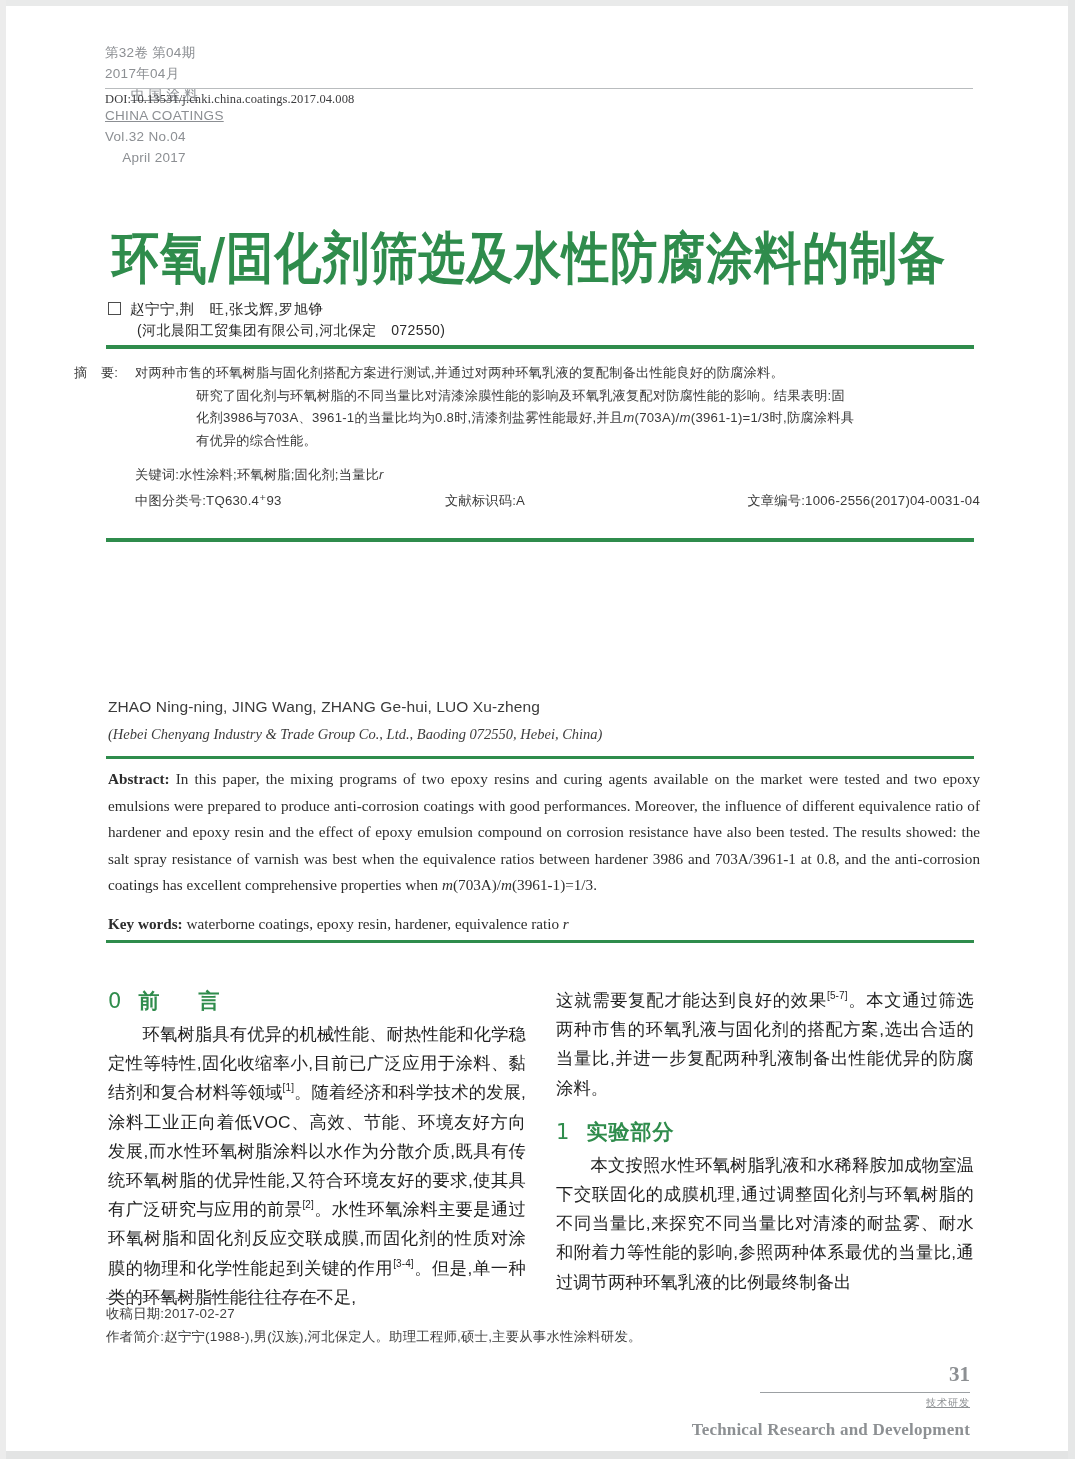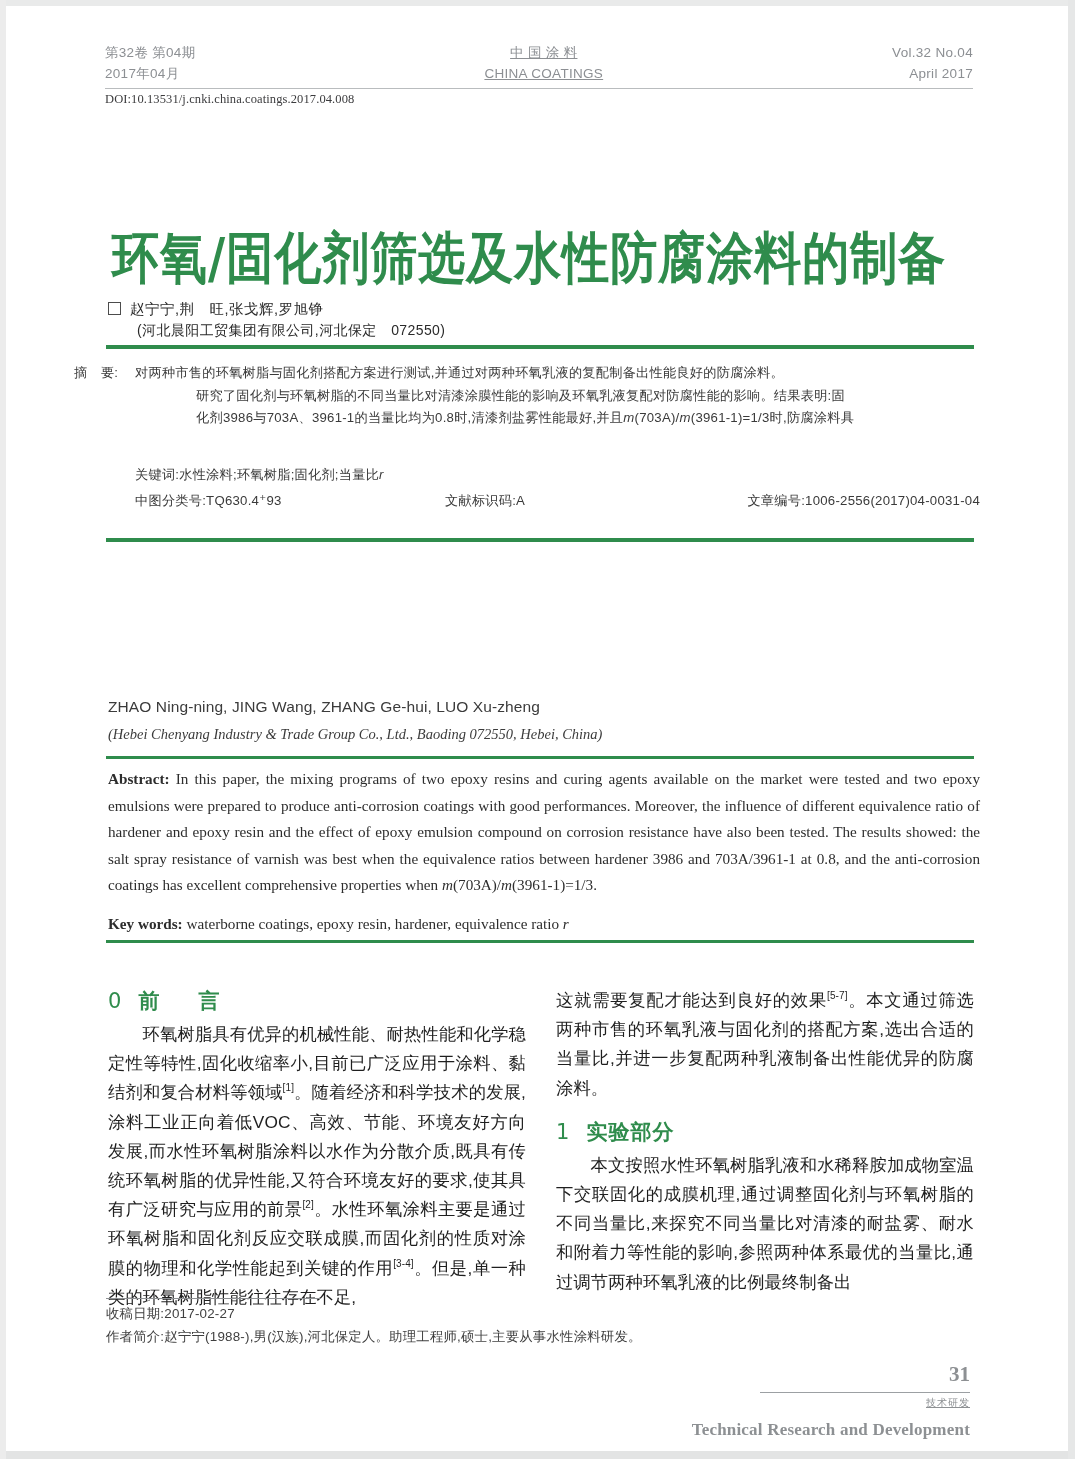--- a/index.html
+++ b/index.html
@@ -30,20 +30,21 @@
     left: 105px;
     top: 42px;
     width: 868px;
     display: flex;
     justify-content: space-between;
     align-items: flex-start;
     color: #8c8f93;
     font-size: 13.5px;
     line-height: 21px;
     letter-spacing: .3px;
+    flex-direction: column;
   }
   .runhead .col { white-space: nowrap; }
   .runhead .col.center { text-align: center; text-decoration: underline; }
   .runhead .col.right  { text-align: right; }
   .runhead-rule {
     position: absolute;
     left: 105px;
     top: 88px;
     width: 868px;
     height: 1px;
@@ -325,20 +326,21 @@
     <span class="boxmark"></span><span>赵宁宁,荆　旺,张戈辉,罗旭铮</span>
   </div>
   <div class="cn-affil">(河北晨阳工贸集团有限公司,河北保定　072550)</div>
 
   <div class="rule-green" style="left:106px; top:345px; width:868px; height:4px;"></div>
 
   <div class="cn-abs">
     <p class="hang"><span class="lbl">摘　要:</span><span>对两种市售的环氧树脂与固化剂搭配方案进行测试,并通过对两种环氧乳液的复配制备出性能良好的防腐涂料。</span></p>
     <p style="padding-left:61px">研究了固化剂与环氧树脂的不同当量比对清漆涂膜性能的影响及环氧乳液复配对防腐性能的影响。结果表明:固</p>
     <p style="padding-left:61px"><span>化剂3986与703A、3961-1的当量比均为0.8时,清漆剂盐雾性能最好,并且</span><span class="it">m</span><span>(703A)/</span><span class="it">m</span><span>(3961-1)=1/3时,防腐涂料具</span></p>
+    <p style="padding-left:61px">有优异的综合性能。</p>
   </div>
 
   <div class="cn-kw">
     <span>关键词:</span><span>水性涂料;环氧树脂;固化剂;当量比</span><span class="it">r</span>
   </div>
 
   <div class="cn-codes">
     <div class="c1"><span>中图分类号:</span><span>TQ630.4⁺93</span></div>
     <div class="c2"><span>文献标识码:</span><span>A</span></div>
     <div class="c3"><span>文章编号:</span><span>1006-2556(2017)04-0031-04</span></div>

